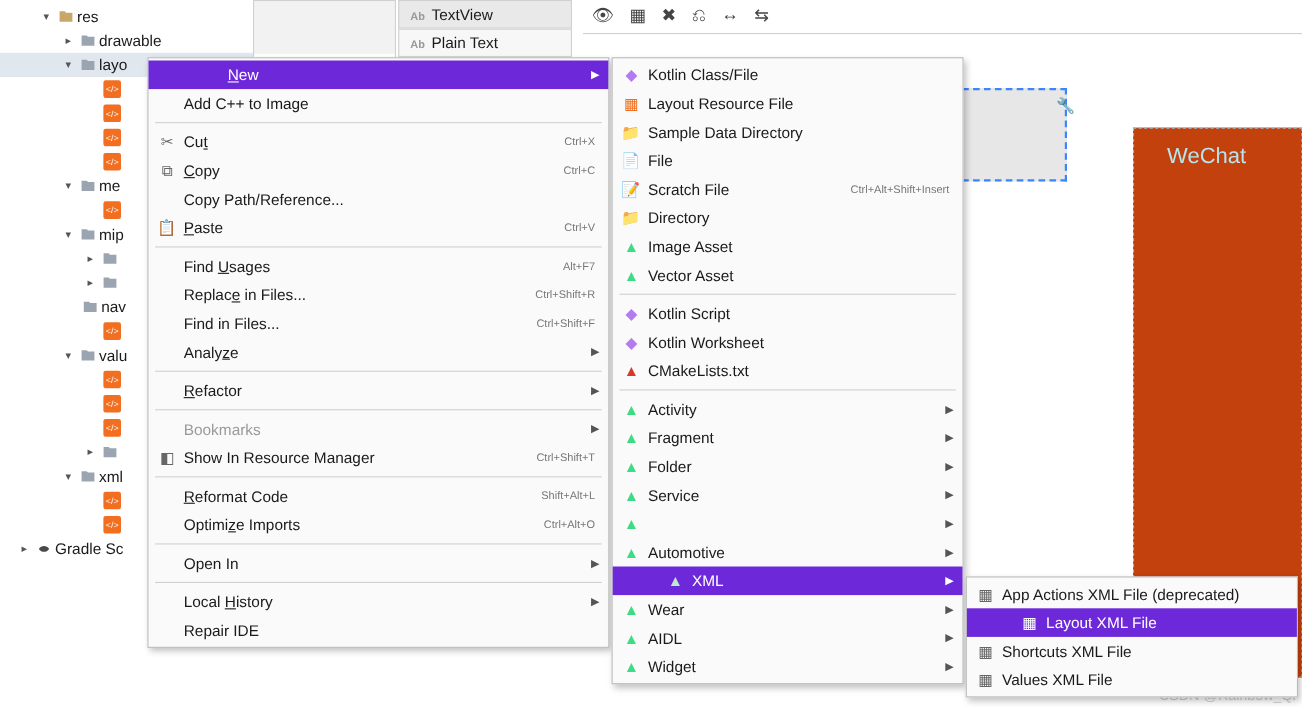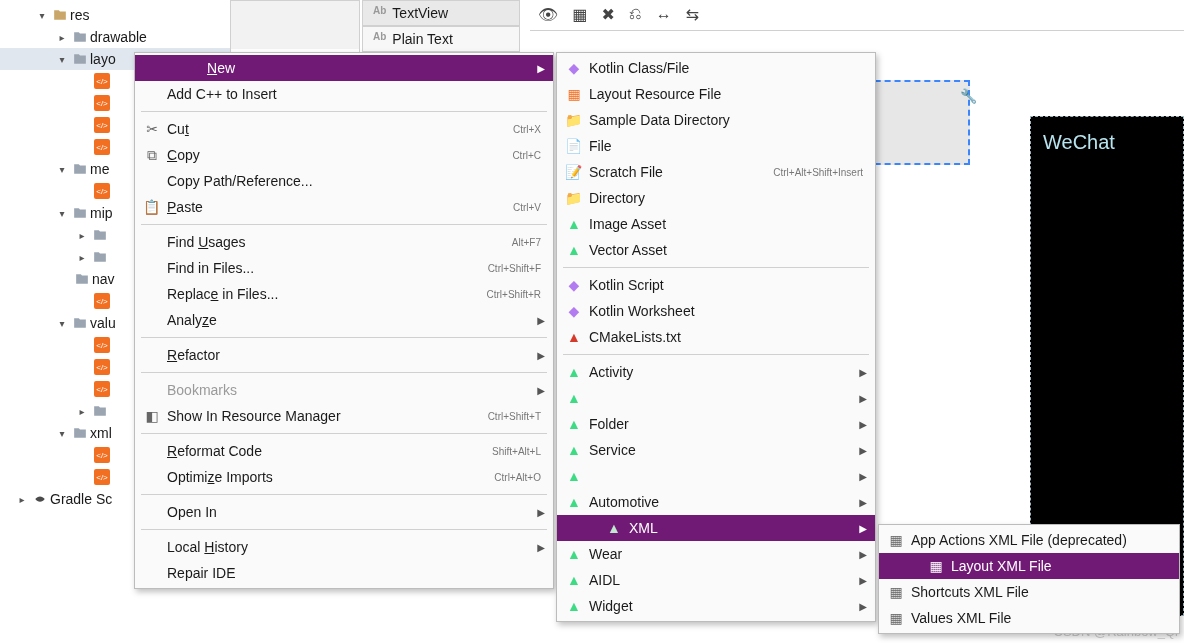--- a/index.html
+++ b/index.html
@@ -14,40 +14,40 @@
   .folder-icon svg { width: 14px; height: 14px; }
   .xml-icon { width: 16px; height: 16px; background: #f26f21; color:#fff; font-size:8px; display:inline-flex; align-items:center; justify-content:center; border-radius:2px; }
 
   
   .palette { position: absolute; left: 230px; top: 0; width: 130px; background:#f2f2f2; border:1px solid #d0d0d0; }
   .palette-item { padding: 5px 12px; color:#444; }
   .palette-item.sel { background:#ffffff;margin-top:48px; }
 
   
   .comp-chips { position:absolute; left:362px; top:0; width:158px; }
-  .chip { border:1px solid #d0d0d0; background:#f7f7f7; padding:4px 10px; display:flex; align-items:flex-start; gap:6px; }
+  .chip { border:1px solid #d0d0d0; background:#f7f7f7; padding:4px 10px; display:flex; align-items:flex-end; gap:6px; }
   .chip.sel { background:#e9e9e9; }
   .chip .ab { font-size:10px; color:#999; font-weight:bold; }
 
   
   .toolbar { position:absolute; left:530px; top:0; height:28px; display:flex; align-items:center; gap:14px; padding:0 8px; color:#444; }
   .toolbar span { font-size:16px; }
   .design-surface { position:absolute; left:530px; top:30px; right:0; bottom:0; border-top:1px solid #d0d0d0; background:#fff; }
 
   
   .selection-box { position:absolute; left:835px; top:80px; width:135px; height:85px; border:2px dashed #3b86ff; background:#e7e7e7; }
   .wrench { position:absolute; left:960px; top:88px; color:#555; font-size:14px; }
-  .phone-frame { position:absolute; left:1030px; top:116px; width:154px; height:500px; background:#000000; border:1px dashed #9db9c2; }
+  .phone-frame { position:absolute; left:1030px; top:116px; width:154px; height:500px; background:#c2410c; border:1px dashed #9db9c2;padding-left:18px; }
   .phone-title { color:#b8e4ef; font-size:20px; padding:14px 12px; }
   .watermark { position:absolute; right:6px; bottom:4px; color:#cfcfcf; font-size:13px; }
 
   
   .menu { position:absolute; background:#fafafa; border:1px solid #bcbcbc; box-shadow:2px 3px 6px rgba(0,0,0,.25); padding:2px 0; }
   .menu-item { display:flex; align-items:center; height:26px; padding:0 12px 0 8px; gap:6px; position:relative; }
-  .menu-item.hov { background:#701a75; color:#fff;padding-left:48px; }
+  .menu-item.hov { background:#6d28d9; color:#fff;padding-left:48px; }
   .menu-item.disabled { color:#9a9a9a; }
   .menu-sep { height:1px; background:#d0d0d0; margin:4px 6px; }
   .mi-icon { width:18px; display:inline-flex; justify-content:center; color:#666; }
   .menu-item.hov .mi-icon { color:#fff; }
   .mi-label { flex:1; white-space:nowrap; padding-right:20px; }
   .mi-shortcut { color:#777; font-size:10px; }
   .mi-arrow { position:absolute; right:8px; font-size:10px; color:#555; }
   .menu-item.hov .mi-arrow { color:#fff; }
   .menu .u { text-decoration:underline; }
 
@@ -235,21 +235,21 @@
 <div class="watermark">CSDN @Rainbow_Qi</div>
 
 <div class="menu menu1">
   <div class="menu-item hov">
       <span class="mi-icon"></span>
       <span class="mi-label"><span class="u">N</span>ew</span>
       <span class="mi-arrow">▶</span>
     </div>
   <div class="menu-item">
       <span class="mi-icon"></span>
-      <span class="mi-label">Add C++ to Insert</span>
+      <span class="mi-label">Add C++ to Image</span>
     </div>
   <div class="menu-sep"></div>
   <div class="menu-item">
       <span class="mi-icon">✂</span>
       <span class="mi-label">Cu<span class="u">t</span></span>
       <span class="mi-shortcut">Ctrl+X</span>
     </div>
   <div class="menu-item">
       <span class="mi-icon">⧉</span>
       <span class="mi-label"><span class="u">C</span>opy</span>
@@ -265,27 +265,27 @@
       <span class="mi-shortcut">Ctrl+V</span>
     </div>
   <div class="menu-sep"></div>
   <div class="menu-item">
       <span class="mi-icon"></span>
       <span class="mi-label">Find <span class="u">U</span>sages</span>
       <span class="mi-shortcut">Alt+F7</span>
     </div>
   <div class="menu-item">
       <span class="mi-icon"></span>
+      <span class="mi-label">Replac<span class="u">e</span> in Files...</span>
+      <span class="mi-shortcut">Ctrl+Shift+R</span>
+    </div>
+  <div class="menu-item">
+      <span class="mi-icon"></span>
       <span class="mi-label">Find in Files...</span>
       <span class="mi-shortcut">Ctrl+Shift+F</span>
-    </div>
-  <div class="menu-item">
-      <span class="mi-icon"></span>
-      <span class="mi-label">Replac<span class="u">e</span> in Files...</span>
-      <span class="mi-shortcut">Ctrl+Shift+R</span>
     </div>
   <div class="menu-item">
       <span class="mi-icon"></span>
       <span class="mi-label">Analy<span class="u">z</span>e</span>
       <span class="mi-arrow">▶</span>
     </div>
   <div class="menu-sep"></div>
   <div class="menu-item">
       <span class="mi-icon"></span>
       <span class="mi-label"><span class="u">R</span>efactor</span>
@@ -379,20 +379,21 @@
       <span class="mi-label">CMakeLists.txt</span>
     </div>
   <div class="menu-sep"></div>
   <div class="menu-item">
       <span class="mi-icon android-icon">▲</span>
       <span class="mi-label">Activity</span>
       <span class="mi-arrow">▶</span>
     </div>
   <div class="menu-item">
       <span class="mi-icon android-icon">▲</span>
+      <span class="mi-label">Fragment</span>
       <span class="mi-arrow">▶</span>
     </div>
   <div class="menu-item">
       <span class="mi-icon android-icon">▲</span>
       <span class="mi-label">Folder</span>
       <span class="mi-arrow">▶</span>
     </div>
   <div class="menu-item">
       <span class="mi-icon android-icon">▲</span>
       <span class="mi-label">Service</span>

